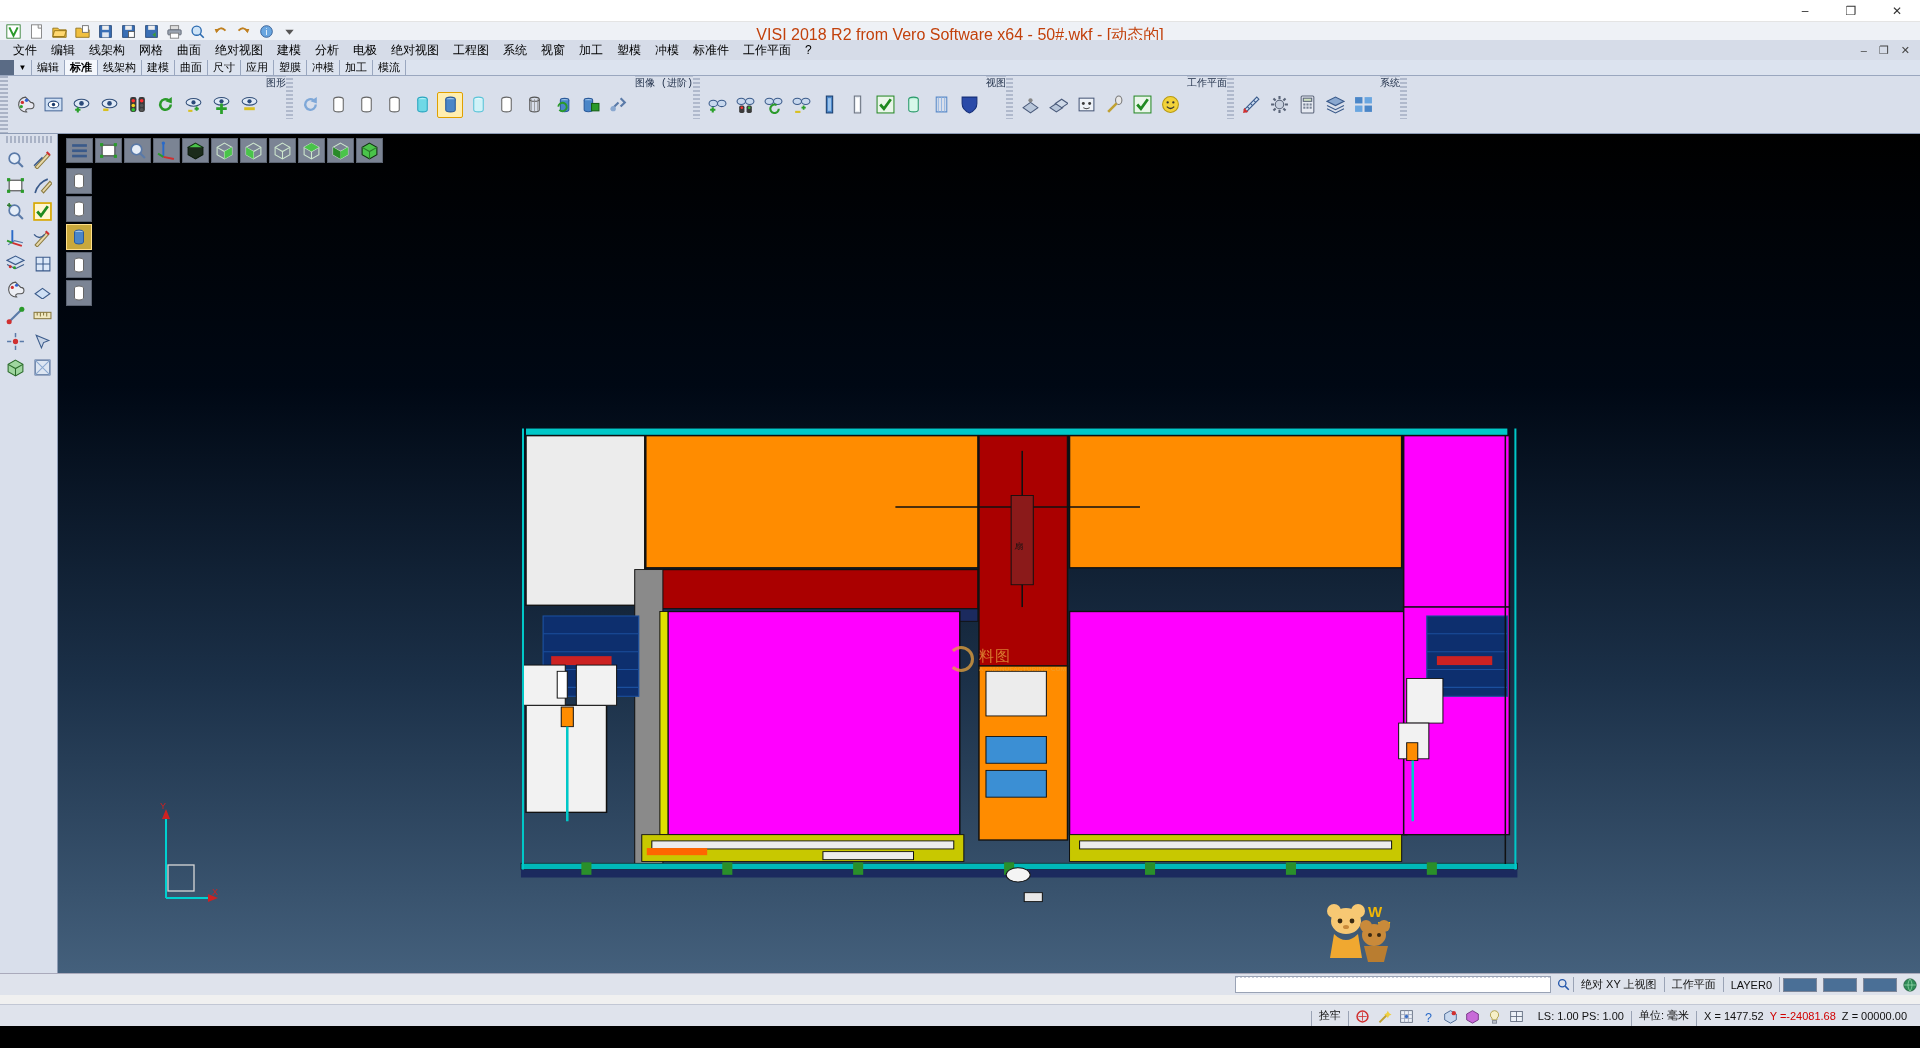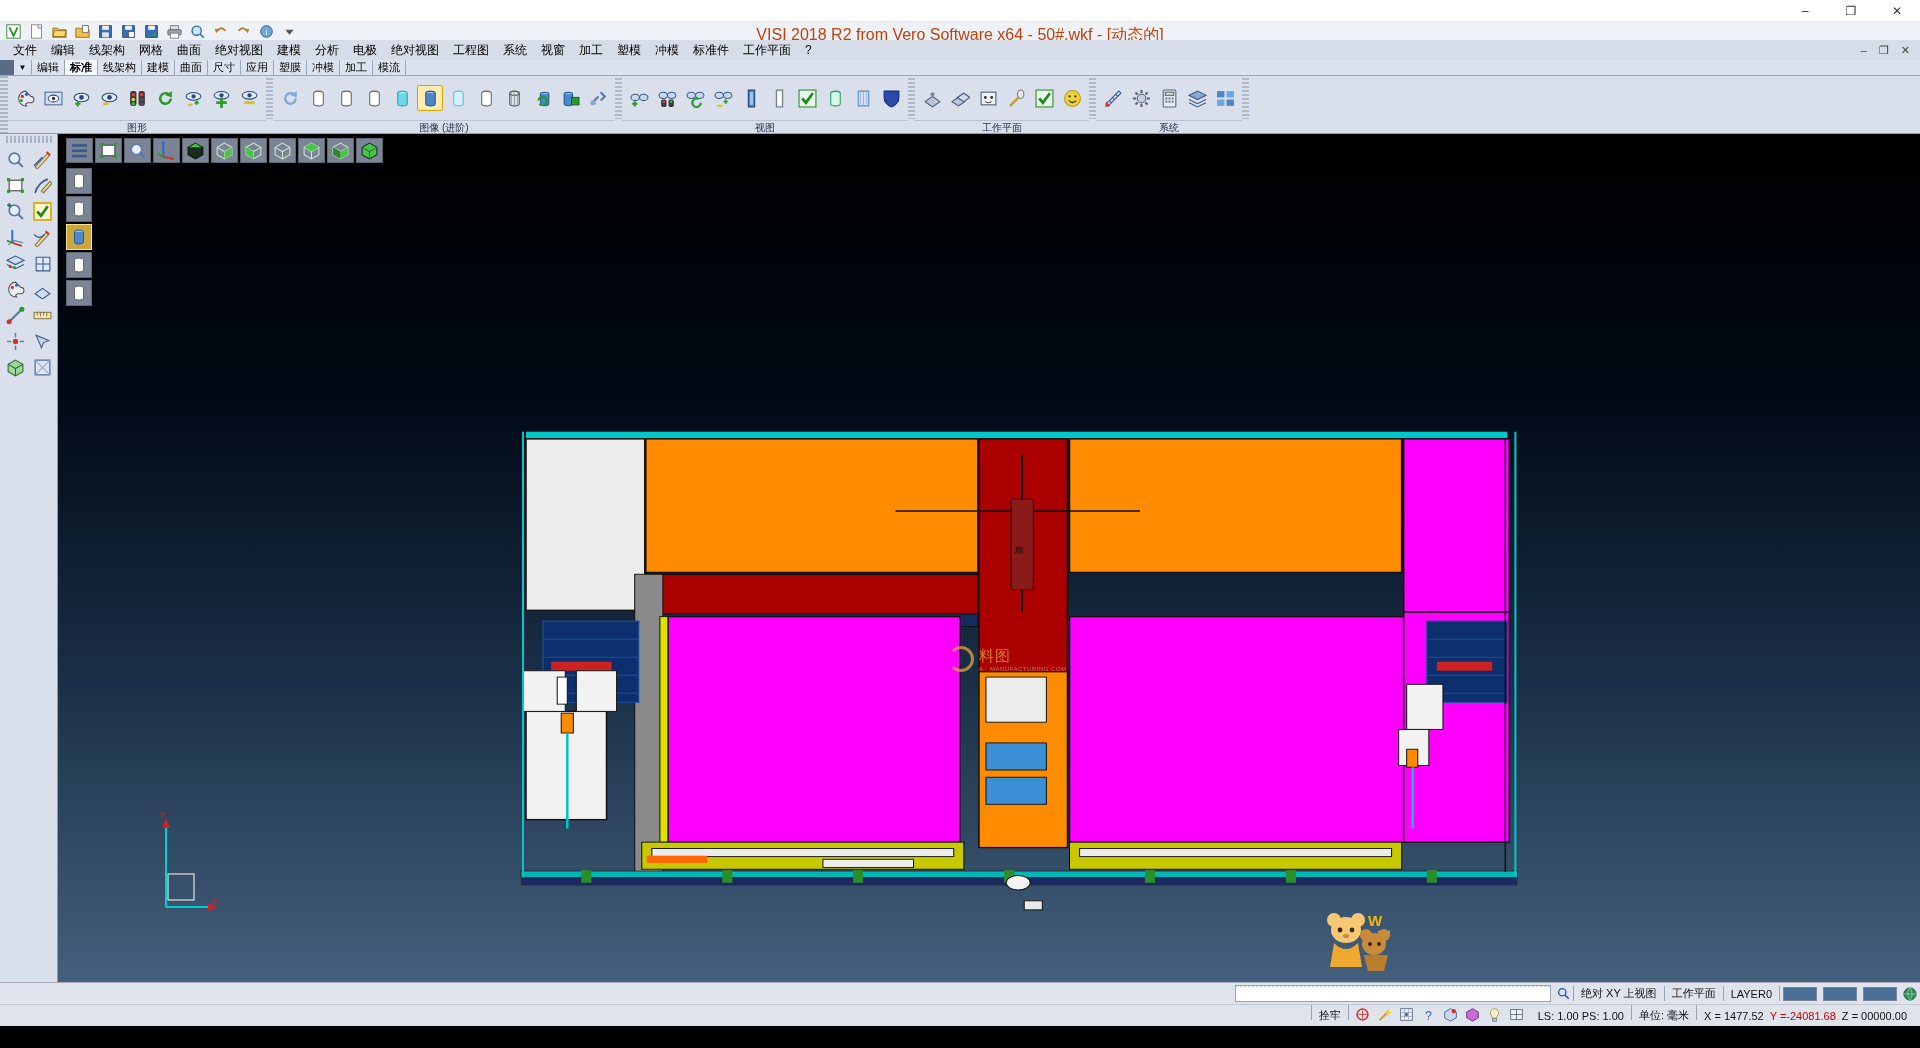--- a/index.html
+++ b/index.html
@@ -66,21 +66,21 @@
 
   
   .ribbon {
     height: 58px; background: #d9dfeb;
     display: flex; flex: 0 0 58px;
     border-bottom: 1px solid #8e9cb5; position: relative;
   }
   .rb-grip { width: 8px; background:
       repeating-linear-gradient(to bottom, #aab3c6 0 2px, #d9dfeb 2px 4px);
     flex: 0 0 8px; }
-  .rb-group { display: flex; flex-direction: column; height: 100%; }
+  .rb-group { display: flex; flex-direction: row; height: 100%; font-family: Liberation Mono, monospace; }
   .rb-icons { flex: 1; display: flex; align-items: center; padding: 1px 3px; }
   .rb-label {
     height: 13px; font-size: 10px; text-align: center; color: #21304a;
     border-top: 1px solid #b9c2d3; line-height: 13px; white-space: nowrap;
   }
   .rb-sep { width: 7px; flex: 0 0 7px;
     background: repeating-linear-gradient(to bottom, #b0b9cc 0 2px, transparent 2px 4px);
     margin: 2px 0 14px 0; }
   .icon-btn {
     width: 26px; height: 26px; margin: 0 1px;
@@ -139,22 +139,22 @@
 
   
   .mascot { position: absolute; right: 508px; bottom: 10px; width: 96px; height: 62px; }
 
   
   .statusrow1 {
     height: 22px; background: #dfe3ec; display: flex; align-items: center;
     font-size: 11px; color: #111; flex: 0 0 22px; border-top: 1px solid #aab; padding-left: 12px;
   }
   .statusrow2 {
-    height: 22px; background: #dfe3ec; display: flex; align-items: flex-start;
-    font-size: 11px; color: #111; flex: 0 0 22px; border-top:1px solid #c2c7d4;
+    height: 22px; background: #dfe3ec; display: flex; align-items: flex-end;
+    font-size: 11px; color: #111; flex: 0 0 22px; border-top:1px solid #c2c7d4;margin-top:9px;
   }
   .sb-cell { padding: 0 7px; display: flex; align-items: center; height: 100%; white-space: nowrap; }
   .sb-div { width: 1px; height: 15px; background: #9aa3b5; }
   .sb-input {
     flex: 1; height: 17px; background: #fff; border: 1px solid #9aa3b5;
     margin: 0 2px; font-size: 11px; padding: 0 3px;
     background-image: repeating-linear-gradient(to right,#c9cedb 0 2px,transparent 2px 4px);
     background-size: 100% 1px; background-repeat: no-repeat; background-position: left top;
   }
   .sb-btn { width: 20px; height: 19px; display:flex; align-items:center; justify-content:center;

